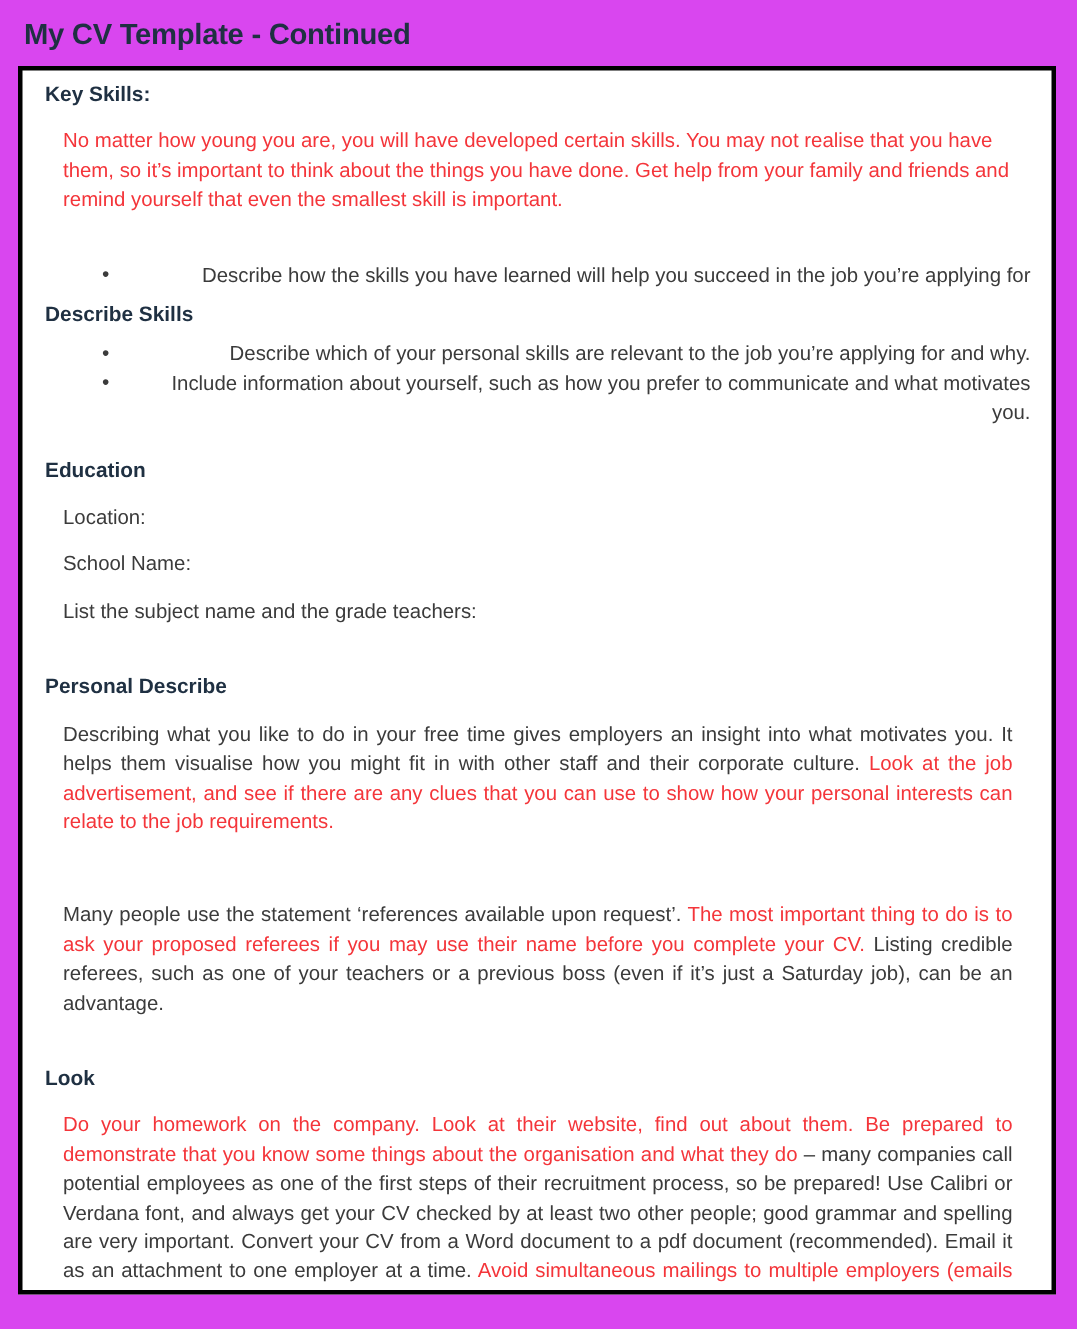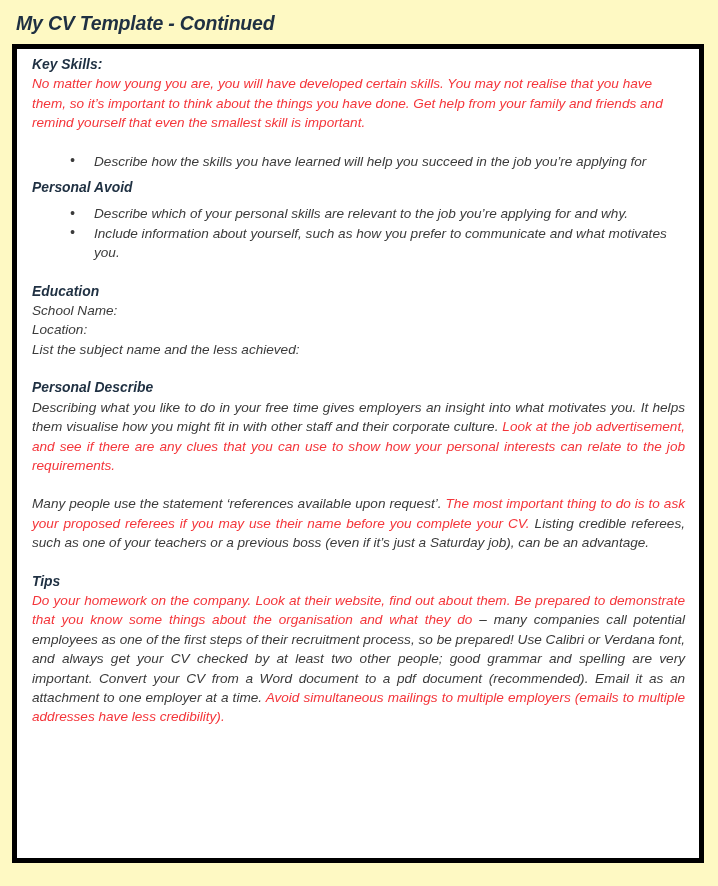--- a/index.html
+++ b/index.html
@@ -11,70 +11,70 @@
     width: 718px;
     height: 886px;
     font-family: "Liberation Sans", sans-serif;
     -webkit-font-smoothing: antialiased;
   }
   .page {
     position: relative;
     width: 718px;
     height: 886px;
     box-sizing: border-box;
-    background: #fef9c3;
+    background: #d946ef;
     overflow: hidden;
-    font-style: italic;
   }
   .doc-title {
     position: absolute;
     left: 16px;
     top: 12px;
     font-size: 19.5px;
     font-weight: bold;
     color: #1f3042;
     letter-spacing: -0.2px;
     white-space: nowrap;
   }
   .frame {
     position: absolute;
     left: 12px;
     top: 44px;
     width: 692px;
     height: 819px;
     box-sizing: border-box;
-    border: 5px solid #000000;
+    border: 3px solid #000000;
     background: #ffffff;
     padding: 6px 14px 6px 15px;
     overflow: hidden;
   }
   .sec-head {
     font-size: 13.9px;
     font-weight: bold;
     color: #1f3042;
     line-height: 19.4px;
     margin: 0;
   }
   .para {
-    margin: 0;
+    margin: 12px;
     font-size: 13.6px;
     line-height: 19.4px;
     color: #3b3b3b;
   }
   .para.justify {
     text-align: justify;
     text-justify: inter-word;
   }
   .red {
     color: #f4353a;
   }
   ul.bullets {
     margin: 0;
     padding: 0;
     list-style: none;
+    text-align: right;
   }
   ul.bullets li {
     position: relative;
     padding-left: 62px;
     font-size: 13.6px;
     line-height: 19.4px;
     color: #3b3b3b;
     margin: 0;
   }
   ul.bullets li::before {
@@ -104,42 +104,42 @@
 
     <div class="gap-md"></div>
 
     <div class="gap-sm"></div>
     <ul class="bullets">
       <li>Describe how the skills you have learned will help you succeed in the job you’re applying for</li>
     </ul>
 
     <div class="gap-sm"></div>
 
-    <div class="sec-head">Personal Avoid</div>
+    <div class="sec-head">Describe Skills</div>
     <div class="gap-sm"></div>
     <ul class="bullets">
       <li>Describe which of your personal skills are relevant to the job you’re applying for and why.</li>
       <li>Include information about yourself, such as how you prefer to communicate and what motivates you.</li>
     </ul>
 
     <div class="gap-lg"></div>
 
     <div class="sec-head">Education</div>
+    <p class="para">Location:</p>
     <p class="para">School Name:</p>
-    <p class="para">Location:</p>
-    <p class="para">List the subject name and the less achieved:</p>
+    <p class="para">List the subject name and the grade teachers:</p>
 
     <div class="gap-lg"></div>
 
     <div class="sec-head">Personal Describe</div>
     <p class="para justify"><span>Describing what you like to do in your free time gives employers an insight into what motivates you. It helps them visualise how you might fit in with other staff and their corporate culture.  </span><span class="red">Look at the job advertisement, and see if there are any clues that you can use to show how your personal interests can relate to the job requirements.</span></p>
 
     <div class="gap-lg"></div>
 
     <p class="para justify"><span>Many people use the statement ‘references available upon request’.  </span><span class="red">The most important thing to do is to ask your proposed referees if you may use their name before you complete your CV.</span><span>  Listing credible referees, such as one of your teachers or a previous boss (even if it’s just a Saturday job), can be an advantage.</span></p>
 
     <div class="gap-lg"></div>
 
-    <div class="sec-head">Tips</div>
+    <div class="sec-head">Look</div>
     <p class="para justify"><span class="red">Do your homework on the company. Look at their website, find out about them. Be prepared to demonstrate that you know some things about the organisation and what they do</span><span> – many companies call potential employees as one of the first steps of their recruitment process, so be prepared!  Use Calibri or Verdana font, and always get your CV checked by at least two other people; good grammar and spelling are very important.  Convert your CV from a Word document to a pdf document (recommended).  Email it as an attachment to one employer at a time.  </span><span class="red">Avoid simultaneous mailings to multiple employers (emails to multiple addresses have less credibility).</span></p>
 
   </div>
 </div>
 
 </body></html>

